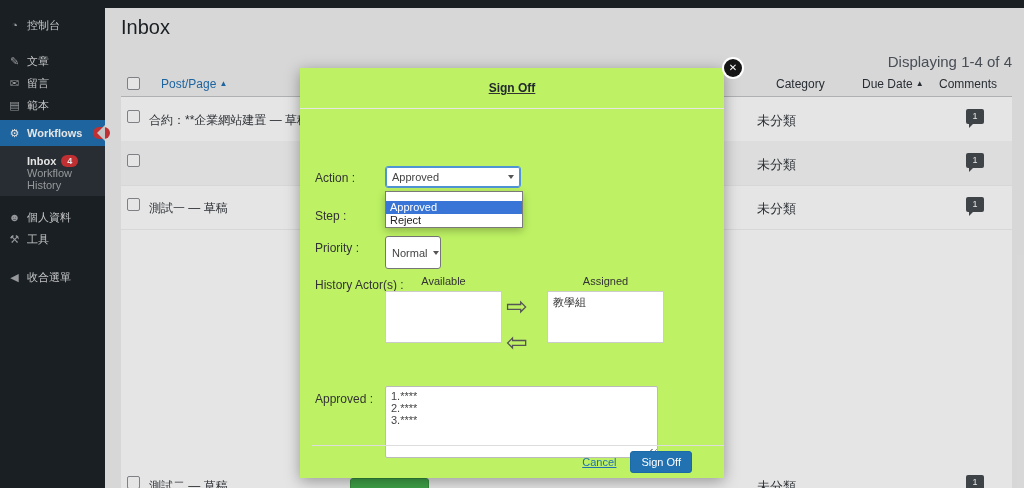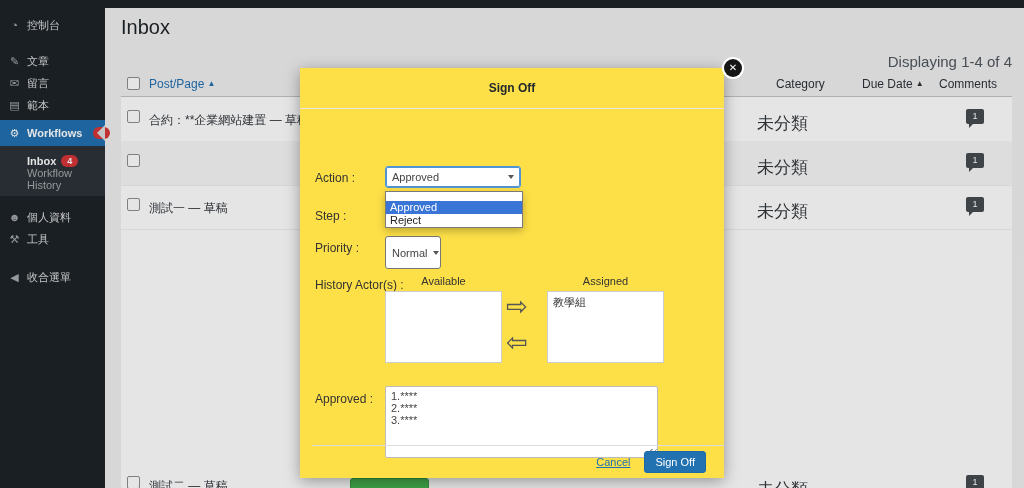--- a/index.html
+++ b/index.html
@@ -34,30 +34,30 @@
   .th.link{color:#2271b1;cursor:pointer;}
   .sort-arrow{font-size:8px;vertical-align:2px;margin-left:3px;}
   .cb{appearance:none;-webkit-appearance:none;width:13px;height:13px;border:1px solid #8c8f94;border-radius:2px;background:#fff;margin:0;cursor:pointer;}
   .th-cb{position:absolute;left:6px;top:5px;}
 
   .table-body{position:absolute;left:16px;right:12px;top:97px;bottom:0;background:#fff;overflow:hidden;}
   .row{position:absolute;left:0;right:0;height:44px;border-bottom:1px solid #f0f0f1;}
   .row.alt{background:#f6f7f7;}
   .row-cb{position:absolute;left:6px;top:13px;}
   .row-title{position:absolute;left:28px;top:15px;font-size:12px;color:#32373c;white-space:nowrap;cursor:pointer;}
-  .row-category{position:absolute;left:636px;top:15px;font-size:17px;color:#32373c;cursor:pointer;text-align:right;}
+  .row-category{position:absolute;left:636px;top:15px;font-size:13px;color:#32373c;cursor:pointer;text-align:right;}
   .comment-bubble{position:absolute;left:845px;top:12px;width:18px;height:15px;background:#464b50;border-radius:2px;color:#fff;font-size:9px;line-height:15px;text-align:center;cursor:pointer;}
   .comment-bubble::after{content:"";position:absolute;left:3px;bottom:-4px;border:3px solid transparent;border-top-color:#464b50;border-left-color:#464b50;}
   .green-btn{position:absolute;left:229px;top:381px;width:77px;height:22px;background:#46b450;border:1px solid #3a9a44;border-radius:3px;cursor:pointer;}
 
   
   .overlay{position:absolute;left:0;top:0;right:0;bottom:0;background:rgba(0,0,0,0.10);z-index:10;}
 
   
-  .modal{position:absolute;left:300px;top:68px;width:424px;height:410px;background:#fde047;z-index:20;box-shadow:0 3px 14px rgba(0,0,0,0.35);font-size:12px;color:#333;}
+  .modal{position:absolute;left:300px;top:68px;width:424px;height:410px;background:#bef264;z-index:20;box-shadow:0 3px 14px rgba(0,0,0,0.35);font-size:12px;color:#333;text-decoration:underline;}
   .modal-header{height:40px;line-height:40px;text-align:center;font-weight:bold;font-size:12px;color:#23282d;border-bottom:1px solid #e5e5e5;}
   .modal-body{position:absolute;top:41px;left:0;right:0;bottom:33px;}
   .flabel{position:absolute;left:15px;font-size:12px;color:#333;white-space:nowrap;}
   .lab-action{top:62px;}
   .lab-step{top:100px;}
   .lab-priority{top:132px;}
   .lab-assign{top:169px;}
   .lab-comments{top:283px;}
 
   .select{position:absolute;box-sizing:border-box;background:#fff;border:1px solid #767676;border-radius:3px;display:flex;align-items:center;justify-content:space-between;padding:0 6px;font-size:11px;color:#444;cursor:pointer;}
@@ -65,32 +65,32 @@
   .sel-priority{left:85px;top:127px;width:56px;height:33px;}
   .chev{width:0;height:0;border-left:3px solid transparent;border-right:3px solid transparent;border-top:4px solid #555;margin-left:6px;}
 
   .dropdown-list{position:absolute;left:85px;top:82px;width:138px;box-sizing:border-box;background:#fff;border:1px solid #7a7a7a;box-shadow:0 3px 8px rgba(0,0,0,0.25);padding-top:9px;z-index:5;}
   .opt{height:13px;line-height:13px;padding:0 4px;font-size:11px;color:#222;cursor:pointer;}
   .opt.selected{background:#3875d7;color:#fff;}
 
   .list-head{position:absolute;top:166px;width:117px;text-align:center;font-size:11px;color:#333;}
   .lh-avail{left:85px;}
   .lh-assigned{left:247px;}
-  .listbox{position:absolute;top:182px;width:117px;height:72px;box-sizing:border-box;background:#fff;border:1px solid #ccc;overflow:hidden;}
+  .listbox{position:absolute;top:182px;width:117px;height:52px;box-sizing:border-box;background:#fff;border:1px solid #ccc;overflow:hidden;}
   .lb-avail{left:85px;}
   .lb-assigned{left:247px;}
   .lb-item{padding:3px 5px;font-size:11px;color:#333;cursor:pointer;}
   .xfer-arrow{position:absolute;left:206px;font-size:26px;color:#555;line-height:1;cursor:pointer;}
   .ar-right{top:184px;}
   .ar-left{top:220px;}
 
   .comments-ta{position:absolute;left:85px;top:277px;width:273px;height:72px;box-sizing:border-box;border:1px solid #bbb;border-radius:2px;font-family:"Liberation Sans","DejaVu Sans",sans-serif;font-size:11px;color:#444;padding:3px 5px;resize:none;outline:none;}
   .resize-grip{position:absolute;left:349px;top:340px;width:9px;height:9px;background:repeating-linear-gradient(135deg,transparent 0 2px,#999 2px 3px);cursor:nwse-resize;}
 
-  .modal-footer{position:absolute;left:12px;right:0;bottom:0;height:33px;border-top:1px solid #ddd;display:flex;align-items:center;justify-content:flex-end;gap:14px;padding-right:18px;box-sizing:border-box;}
+  .modal-footer{position:absolute;left:12px;right:0;bottom:0;height:33px;border-top:1px solid #ddd;display:flex;align-items:center;justify-content:flex-end;gap:14px;padding-right:32px;box-sizing:border-box;}
   .cancel-link{font-size:11px;color:#2271b1;text-decoration:underline;cursor:pointer;}
   .signoff-btn{background:#2271b1;border:1px solid #1a6aa8;color:#fff;font-size:11px;padding:4px 10px;border-radius:3px;cursor:pointer;}
 
   .modal-close{position:absolute;left:724px;top:59px;width:18px;height:18px;border-radius:50%;background:#161616;color:#fff;z-index:21;font-size:10px;line-height:18px;text-align:center;box-shadow:0 0 0 2px #fff;cursor:pointer;}
 </style>
 </head>
 <body>
 
 <div class="screen">
 
@@ -140,21 +140,21 @@
       <span>收合選單</span>
     </div>
   </aside>
 
   <main class="content">
     <h1 class="page-title">Inbox</h1>
     <div class="displaying">Displaying 1-4 of 4</div>
 
     <div class="table-header">
       <input type="checkbox" class="cb th-cb" style="">
-      <span class="th link" style="left:28px;"><span>Post/Page</span><span class="sort-arrow">▲</span></span>
+      <span class="th link" style="left:40px;"><span>Post/Page</span><span class="sort-arrow">▲</span></span>
       <span class="th" style="left:636px;margin-left:19px;">Category</span>
       <span class="th" style="left:741px;"><span>Due Date</span><span class="sort-arrow">▲</span></span>
       <span class="th" style="left:818px;">Comments</span>
     </div>
 
     <div class="table-body">
       <div class="row" style="top:0;">
         <input type="checkbox" class="cb row-cb" style="">
         <span class="row-title">合約：**企業網站建置 — 草稿</span>
         <span class="row-category">未分類</span>

